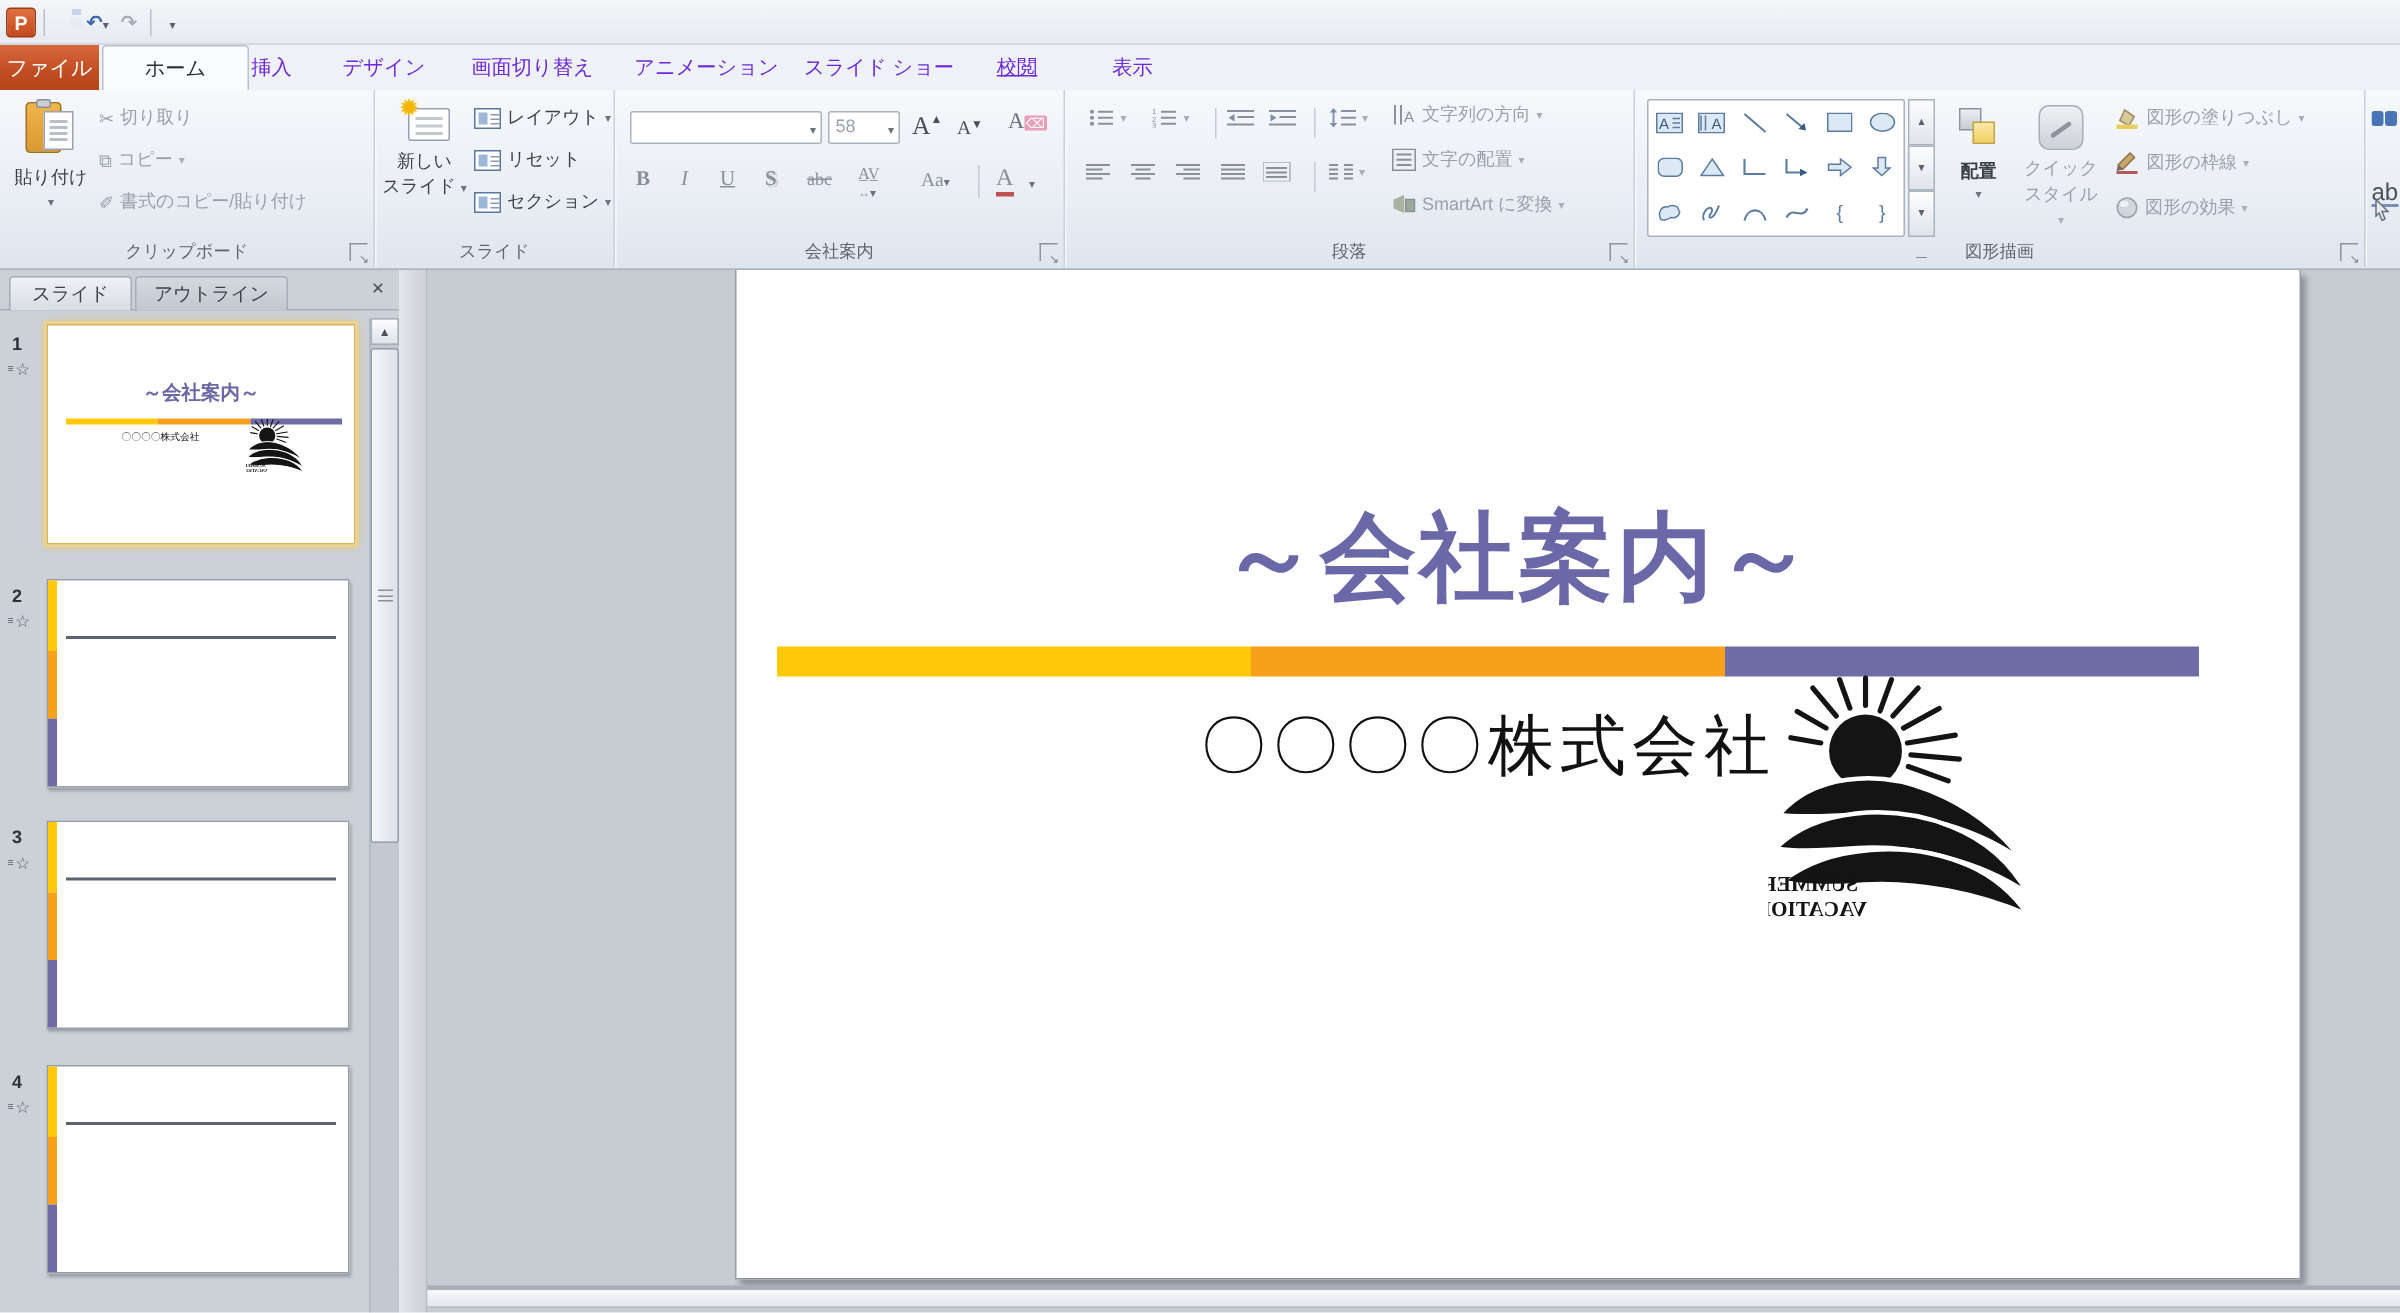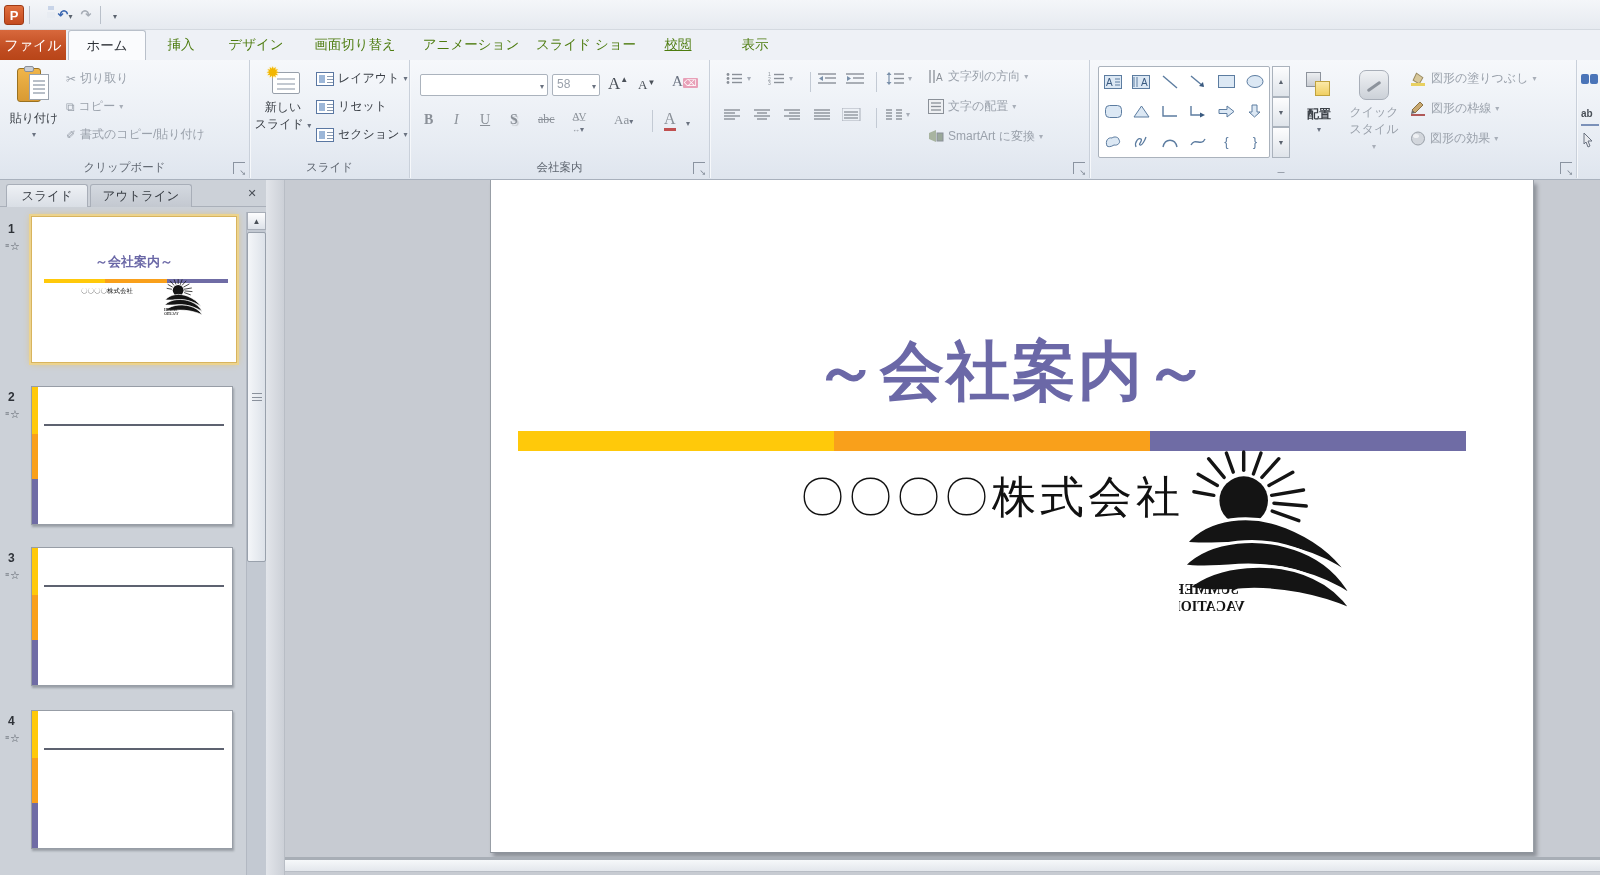--- a/index.html
+++ b/index.html
@@ -23,21 +23,21 @@
   .undo { color:#3a66b0; font-weight:bold; }
   .redo { color:#a7adb6; font-weight:bold; }
   .tiny-arrow { font-size:8px; color:#5a626e; }
   #window-title { left:0; right:0; top:5px; text-align:center; font-size:15px; color:#1d1d1d; }
 
   
   #tabrow { left:0; top:30px; width:1600px; height:30px; background:#eef1f6; }
   #file-tab { left:0; top:0; width:66px; height:30px;
     background:linear-gradient(#d8683c,#c14d22 60%,#b84518);
     color:#fff; font-size:14px; text-align:center; line-height:30px; }
-  .rtab { top:0; height:30px; font-size:13.5px; color:#4d7c0f; text-align:center; line-height:30px; }
+  .rtab { top:0; height:30px; font-size:13.5px; color:#6d28d9; text-align:center; line-height:30px; }
   .rtab.active { background:#fafbfd; border:1px solid #b9c0ca; border-bottom:none;
     border-radius:3px 3px 0 0; color:#2b2f35; }
 
   
   #ribbon { left:0; top:60px; width:1600px; height:120px;
     background:linear-gradient(#f6f8fb,#e7ecf3 70%,#dfe5ee); border-bottom:1px solid #a9b1bd; }
   .grp { position:absolute; top:0; height:118px; border-right:1px solid #c9d0da;
     box-shadow:1px 0 0 #f6f8fb; }
   .grp-label { position:absolute; left:0; right:0; bottom:3px; text-align:center;
     font-size:11.5px; color:#5f6670; }
@@ -173,21 +173,21 @@
       <div class="qat-btn"><span class="floppy"></span></div>
       <div class="qat-btn undo"><span>↶</span><span class="tiny-arrow">▾</span></div>
       <div class="qat-btn redo"><span>↷</span></div>
       <div class="qat-sep"></div>
       <div class="qat-btn"><span class="tiny-arrow">▾</span></div>
     </div>
   </div>
 
   <div class="abs" id="tabrow">
     <div class="abs" id="file-tab">ファイル</div>
-    <div class="abs rtab active" style="left:68px;width:78px;">ホーム</div>
+    <div class="abs rtab active" style="left:68px;width:98px;">ホーム</div>
     <div class="abs rtab" style="left:150px;width:62px;">挿入</div>
     <div class="abs rtab" style="left:216px;width:80px;">デザイン</div>
     <div class="abs rtab" style="left:300px;width:110px;">画面切り替え</div>
     <div class="abs rtab" style="left:418px;width:106px;">アニメーション</div>
     <div class="abs rtab" style="left:530px;width:112px;">スライド ショー</div>
     <div class="abs rtab" style="left:648px;width:60px;text-decoration:underline;">校閲</div>
     <div class="abs rtab" style="left:725px;width:60px;">表示</div>
   </div>
 
   <div class="abs" id="ribbon">
@@ -424,20 +424,21 @@
           <span class="dd">▾</span>
       </div>
       <div class="smallbtn disabled" style="left:218px;top:68px;">
         <svg width="16" height="15">
             <path d="M1,4 L8,1 L8,13 L1,10 Z" fill="#a8b4a0"></path>
             <rect x="9" y="4" width="6" height="8" fill="#9aa89a" stroke="#8a9098"></rect>
           </svg>
         <span>SmartArt に変換</span>
           <span class="dd">▾</span>
       </div>
+      <div class="grp-label">段落</div>
       <div class="launcher"></div>
     </div>
 
     <div class="grp" style="left:1090px;width:487px;">
       <div id="shape-gallery">
         <span class="shp">
             <svg width="18" height="14">
               <rect x="0.5" y="0.5" width="17" height="13" fill="#dce8f4" stroke="#5c7ca0"></rect>
               <text x="2" y="11" font-size="10" fill="#3a5a80">A</text>
               <line x1="11" y1="4" x2="16" y2="4" stroke="#5c7ca0"></line>
@@ -564,26 +565,27 @@
           <span class="dd">▾</span>
       </div>
       <div class="smallbtn disabled" style="left:320px;top:70px;">
         <svg width="16" height="15">
             <circle cx="8" cy="7.5" r="6.5" fill="#d2d6dc" stroke="#9aa0a8"></circle>
             <ellipse cx="6" cy="5" rx="3" ry="2" fill="#eef0f3"></ellipse>
           </svg>
         <span>図形の効果</span>
           <span class="dd">▾</span>
       </div>
+      <div class="grp-label">図形描画</div>
       <div class="launcher"></div>
     </div>
 
     <div class="grp" style="left:1577px;width:23px;border-right:none;">
       <div class="edit-ico" style="top:12px;"><span class="binoc"></span><span class="binoc"></span></div>
-      <div class="edit-ico" style="top:48px;color:#4a5058;font-size:10px;border-bottom:2px solid #7a90b8;width:18px;font-weight:bold;">ab</div>
+      <div class="edit-ico" style="top:60px;color:#4a5058;font-size:16px;border-bottom:2px solid #7a90b8;width:18px;">ab</div>
       <div class="edit-ico" style="top:72px;color:#6a7280;"><svg width="14" height="16">
             <path d="M3,1 L11,9 L7,9 L9,14 L7,15 L5,10 L3,12 Z" fill="#e8eaee" stroke="#6a7280"></path>
           </svg></div>
     </div>
   </div>
 
   <div class="abs" id="panel">
     <div id="panel-tabs">
       <div class="ptab active" style="left:6px;width:82px;">スライド</div>
       <div class="ptab" style="left:90px;width:102px;">アウトライン</div>

